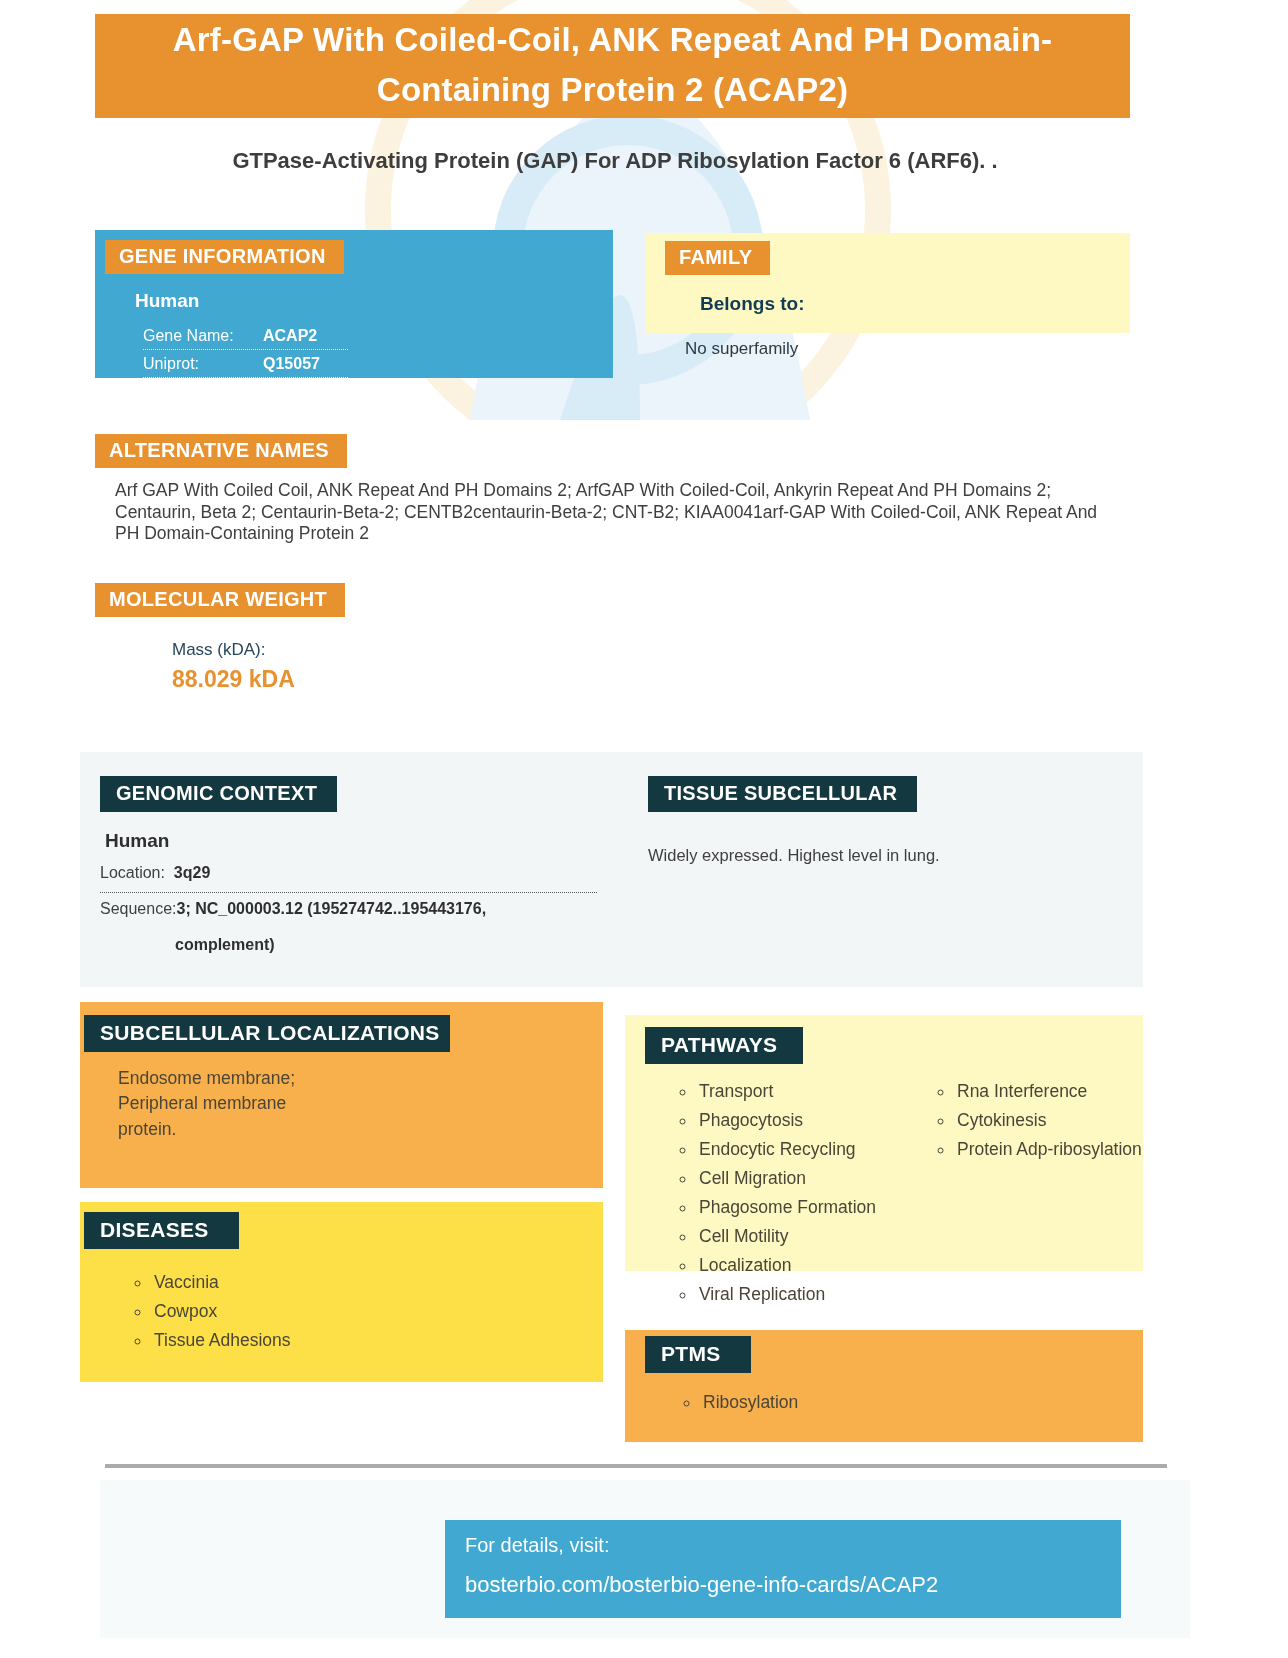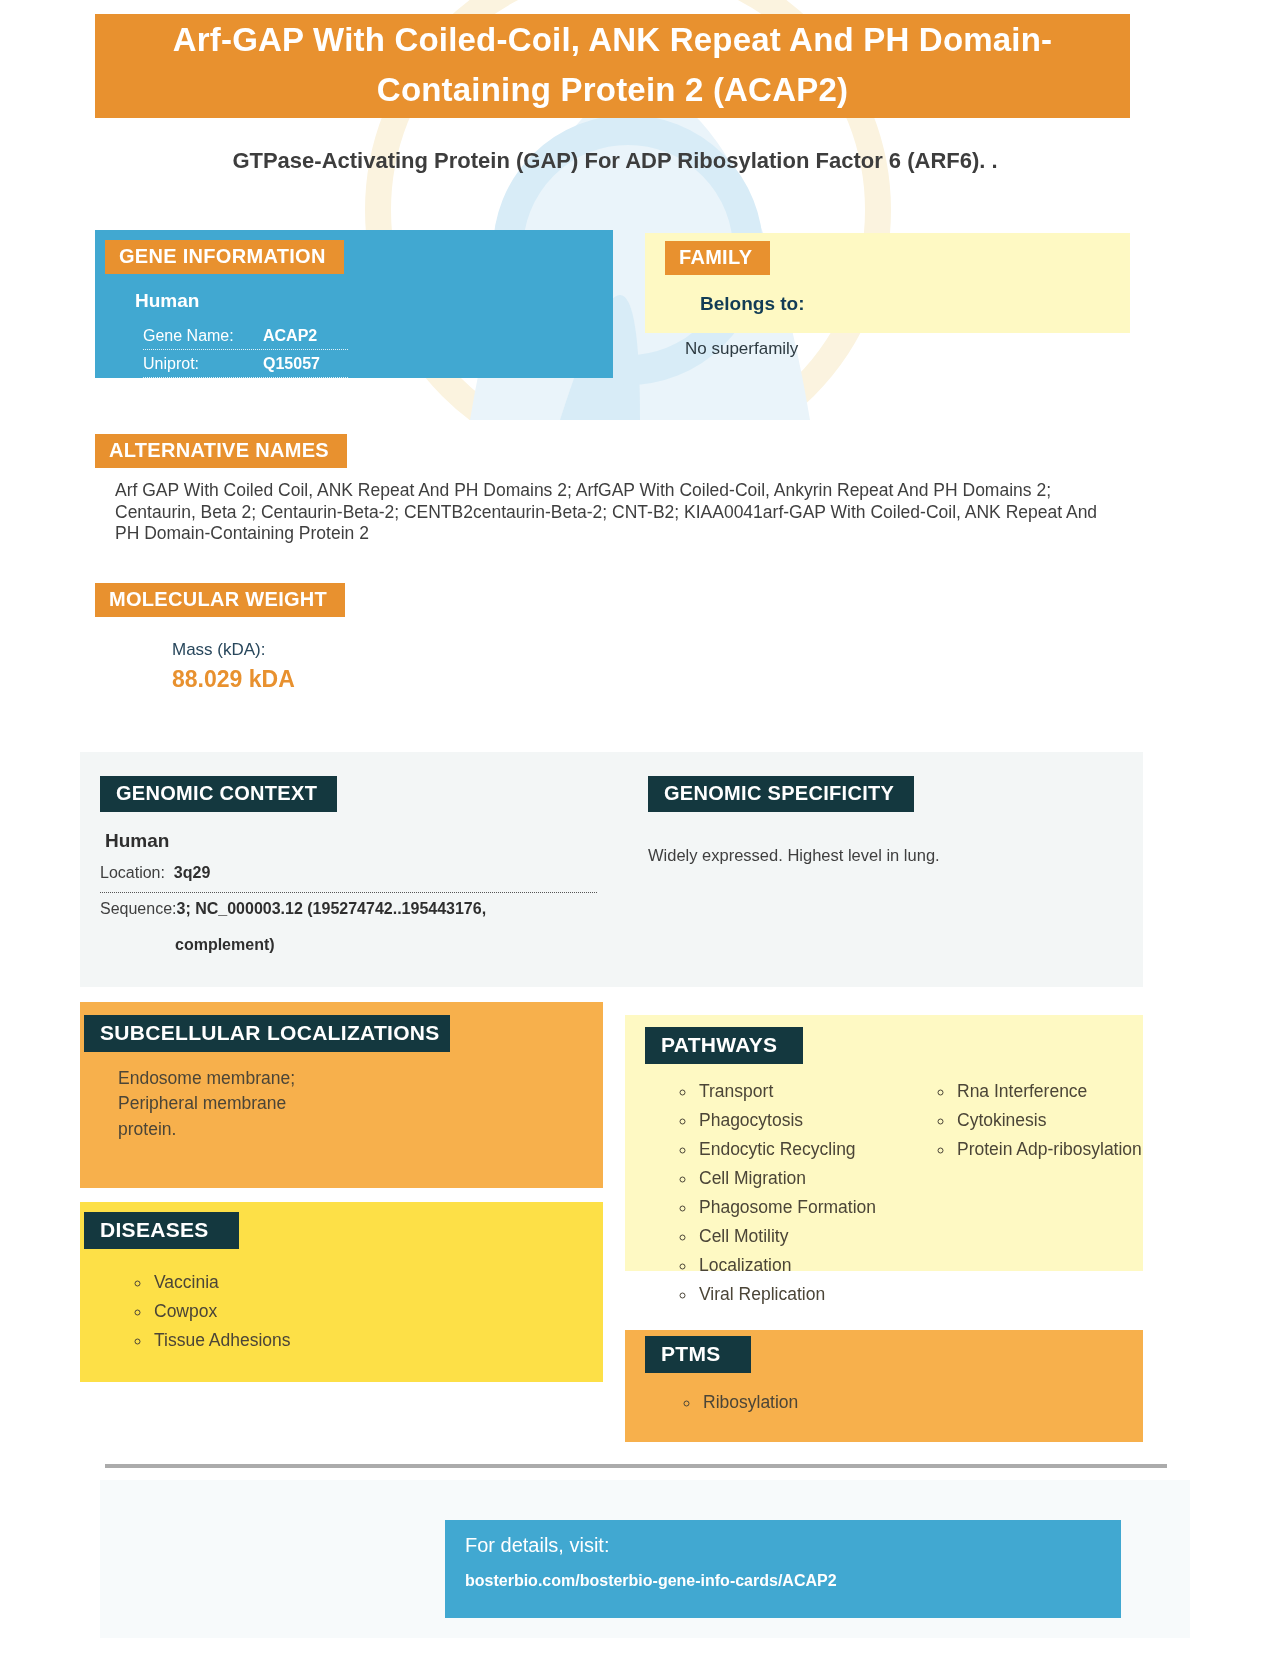--- a/index.html
+++ b/index.html
@@ -93,21 +93,21 @@
   .diseases-list { position: absolute; left: 72px; top: 70px; }
   .pathways-col1 { position: absolute; left: 72px; top: 66px; }
   .pathways-col2 { position: absolute; left: 330px; top: 66px; }
   .ptms-list { position: absolute; left: 76px; top: 62px; }
 
   
   .divider { left: 105px; top: 1464px; width: 1062px; height: 4px; background: #ABABAB; }
   .footer-gray { left: 100px; top: 1480px; width: 1090px; height: 158px; background: #F7FAFB; }
   .footer-blue { position: absolute; left: 345px; top: 40px; width: 676px; height: 98px; background: #41A8D1; }
   .footer-visit { position: absolute; left: 20px; top: 14px; color: #ffffff; font-size: 20px; }
-  .footer-url { position: absolute; left: 20px; top: 52px; color: #ffffff; font-weight: bold; font-size: 16px; text-align: right; }
+  .footer-url { position: absolute; left: 20px; top: 52px; color: #ffffff; font-weight: normal; font-size: 22px; text-align: right; }
 </style>
 </head>
 <body>
 
 <div class="page">
 
   <svg class="watermark" width="1288" height="420" viewBox="0 0 1288 420">
     <circle cx="628" cy="210" r="250" fill="none" stroke="#FBF3DF" stroke-width="26"></circle>
     <path d="M 470 420 Q 520 120 640 80 Q 760 120 810 420 Z" fill="#EAF4FA"></path>
     <path d="M 560 420 Q 640 170 640 420 Z" fill="#D8ECF7"></path>
@@ -152,21 +152,21 @@
   <div class="layer gray-section">
     <span class="tlabel genomic-label">GENOMIC CONTEXT</span>
     <div class="genomic-species">Human</div>
     <div class="genomic-location">
       <span>Location:</span>&nbsp;&nbsp;<b>3q29</b>
     </div>
     <div class="genomic-seq">
       <span>Sequence:</span><b>3; NC_000003.12 (195274742..195443176,</b>
     </div>
     <div class="genomic-seq2">complement)</div>
-    <span class="tlabel tissue-label">GENOMIC SPECIFICITY</span>
+    <span class="tlabel tissue-label">TISSUE SUBCELLULAR</span>
     <div class="tissue-text">Widely expressed. Highest level in lung.</div>
   </div>
 
   <div class="layer subcell-box">
     <span class="tlabel">SUBCELLULAR LOCALIZATIONS</span>
     <div class="subcell-lines">
       <div>Endosome membrane;</div>
       <div>Peripheral membrane</div>
       <div>protein.</div>
     </div>

